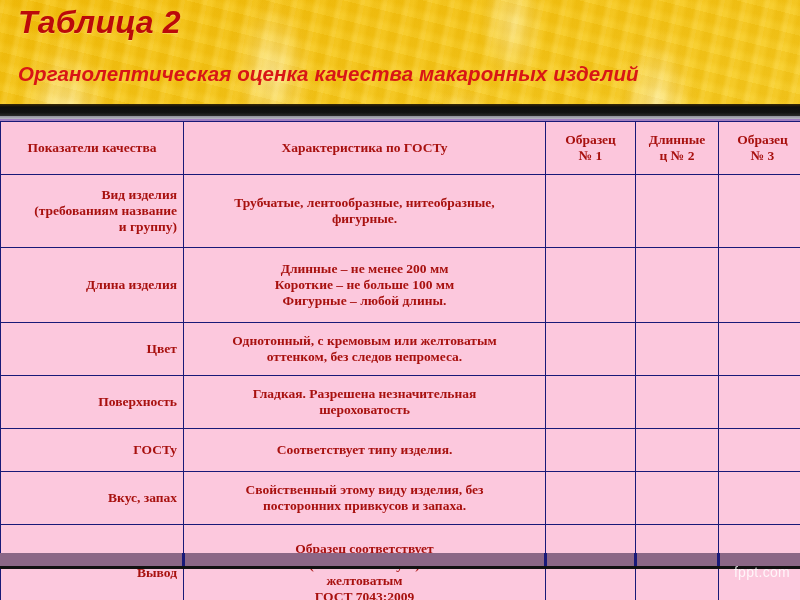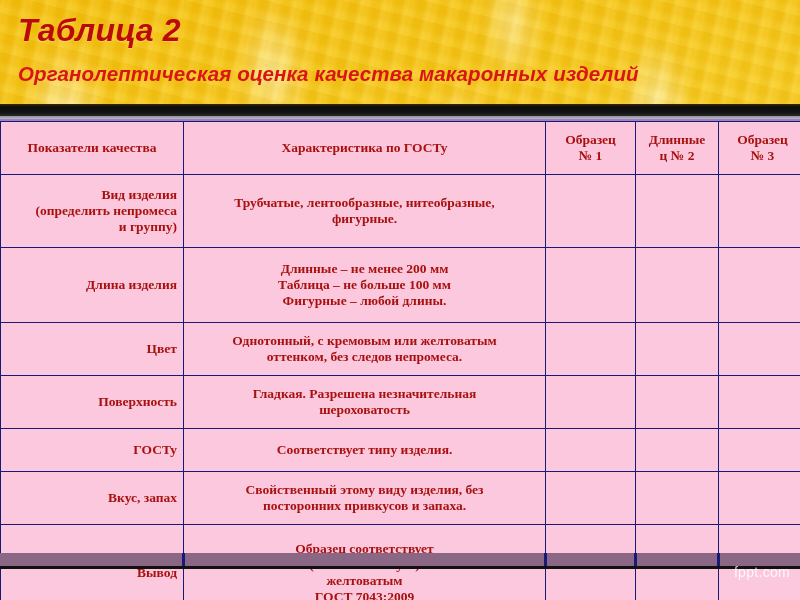--- a/index.html
+++ b/index.html
@@ -60,21 +60,20 @@
     position: absolute;
     left: 18px;
     top: 4px;
     font-size: 32px;
     font-weight: bold;
     font-style: italic;
     color: #bb0a0a;
     font-family: "Liberation Sans", sans-serif;
     letter-spacing: 0.2px;
     text-shadow: 0 1px 0 rgba(255,240,180,0.35);
-    margin-top: 8px;
   }
   .subtitle {
     position: absolute;
     left: 18px;
     top: 62px;
     font-size: 20.5px;
     font-weight: bold;
     font-style: italic;
     color: #d81616;
     font-family: "Liberation Sans", sans-serif;
@@ -248,41 +247,41 @@
             <span>№ 3</span>
           </span>
         </th>
       </tr>
     </thead>
     <tbody>
       <tr class="r1">
         <td class="ind cell-top">
           <span class="lines">
             <span>Вид изделия</span>
-            <span>(определить непромеса</span>
+            <span>(требованиям название</span>
             <span>и группу)</span>
           </span>
         </td>
         <td class="desc cell-top">
           <span class="lines">
             <span class="just">Трубчатые,    лентообразные,    нитеобразные,</span>
             <span>фигурные.</span>
           </span>
         </td>
         <td class="sample"></td>
         <td class="sample"></td>
         <td class="sample"></td>
       </tr>
 
       <tr class="r2">
         <td class="ind">Длина изделия</td>
         <td class="desc cell-top">
           <span class="lines">
             <span>Длинные – не менее 200 мм</span>
-            <span>Таблица – не больше 100 мм</span>
+            <span>Короткие – не больше 100 мм</span>
             <span>Фигурные – любой длины.</span>
           </span>
         </td>
         <td class="sample"></td>
         <td class="sample"></td>
         <td class="sample"></td>
       </tr>
 
       <tr class="r3">
         <td class="ind">Цвет</td>

